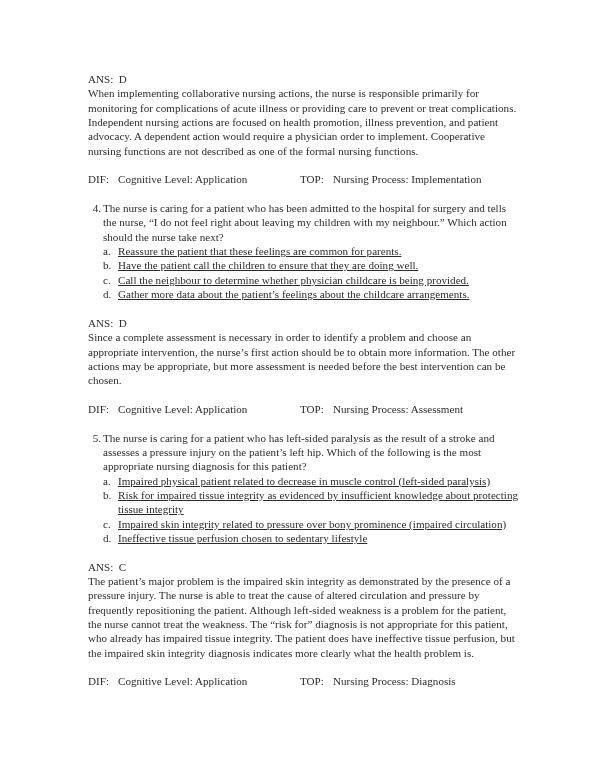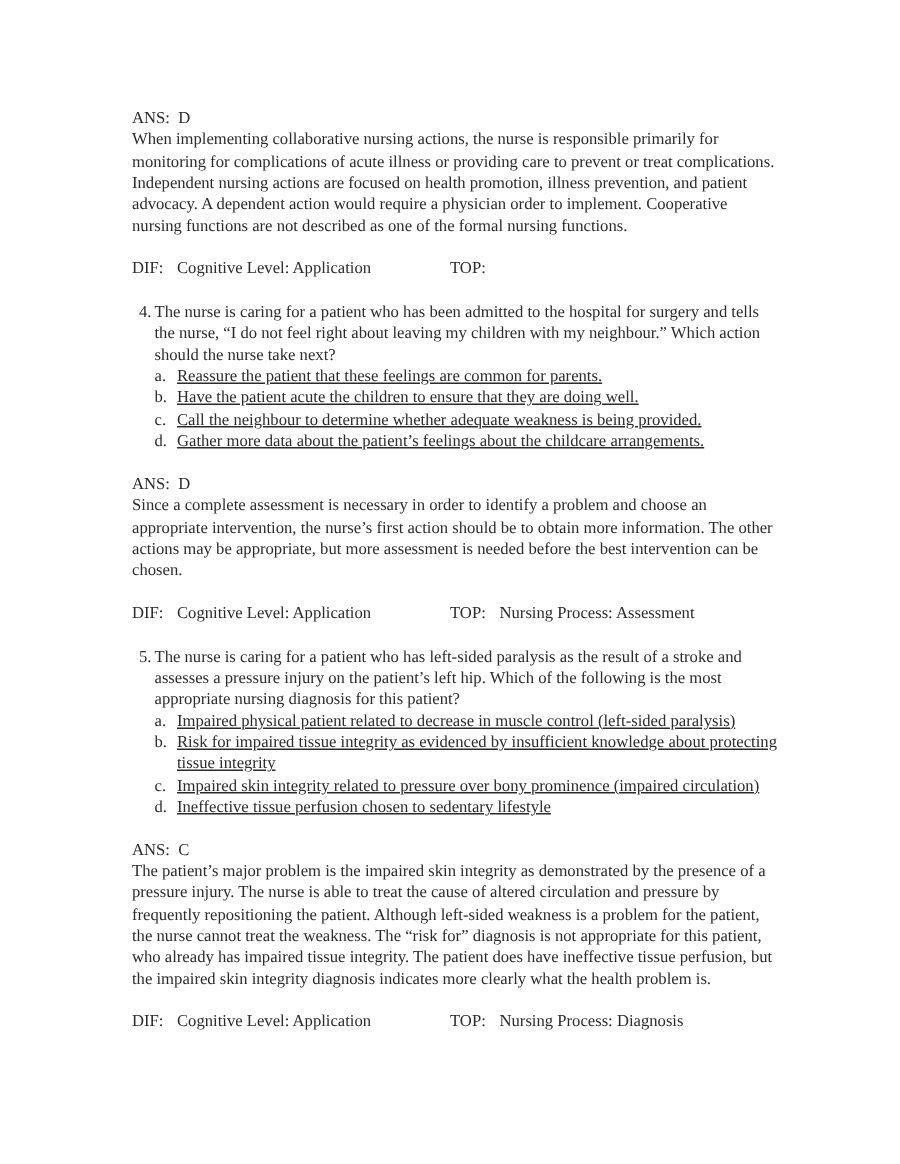--- a/index.html
+++ b/index.html
@@ -123,37 +123,38 @@
   <div class="content" id="content-root">
       <div class="answer-block">
         <div class="ans-line"><span>ANS:</span>  <span>D</span></div>
         <p class="rationale">When implementing collaborative nursing actions, the nurse is responsible primarily for monitoring for complications of acute illness or providing care to prevent or treat complications. Independent nursing actions are focused on health promotion, illness prevention, and patient advocacy. A dependent action would require a physician order to implement. Cooperative nursing functions are not described as one of the formal nursing functions.</p>
       </div>
       <div class="blank"></div>
       <div class="meta-row">
         <span class="meta-dif-label">DIF:</span>
         <span class="meta-dif-value">Cognitive Level: Application</span>
         <span class="meta-top-label">TOP:</span>
+        <span class="meta-top-value">Nursing Process: Implementation</span>
       </div>
       <div class="blank"></div>
       <div class="question">
         <span class="q-number">4.</span>
         <p class="q-stem">The nurse is caring for a patient who has been admitted to the hospital for surgery and tells the nurse, “I do not feel right about leaving my children with my neighbour.” Which action should the nurse take next?</p>
         <ul class="options">
           <li class="option">
             <span class="opt-letter">a.</span>
             <span class="opt-text">Reassure the patient that these feelings are common for parents.</span>
           </li>
           <li class="option">
             <span class="opt-letter">b.</span>
-            <span class="opt-text">Have the patient acute the children to ensure that they are doing well.</span>
+            <span class="opt-text">Have the patient call the children to ensure that they are doing well.</span>
           </li>
           <li class="option">
             <span class="opt-letter">c.</span>
-            <span class="opt-text">Call the neighbour to determine whether adequate weakness is being provided.</span>
+            <span class="opt-text">Call the neighbour to determine whether physician childcare is being provided.</span>
           </li>
           <li class="option">
             <span class="opt-letter">d.</span>
             <span class="opt-text">Gather more data about the patient’s feelings about the childcare arrangements.</span>
           </li>
         </ul>
       </div>
       <div class="blank"></div>
       <div class="answer-block">
         <div class="ans-line"><span>ANS:</span>  <span>D</span></div>

